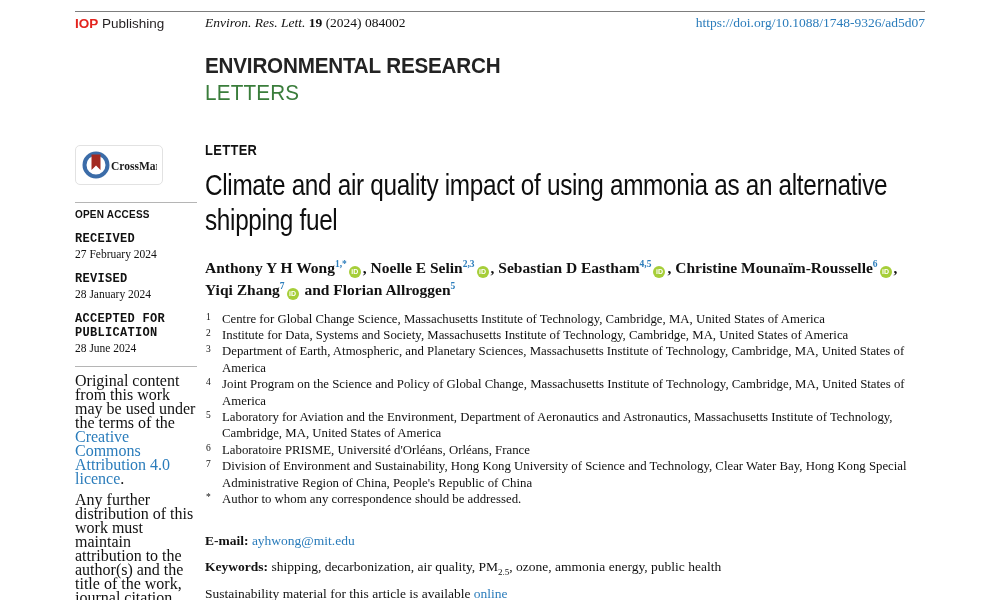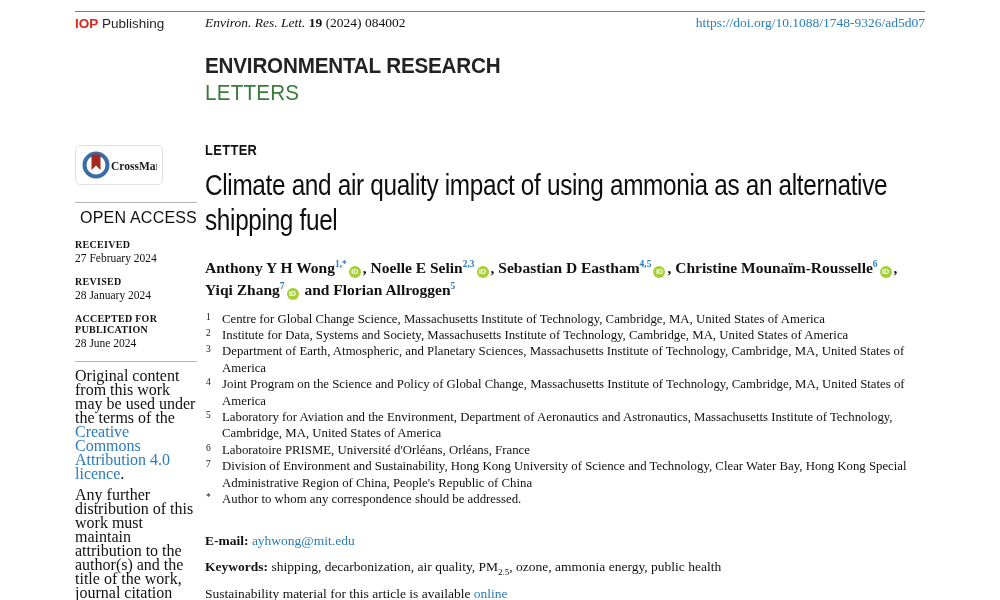--- a/index.html
+++ b/index.html
@@ -22,25 +22,25 @@
   .mast1{font-family:"Liberation Sans",sans-serif;font-size:21.5px;font-weight:700;color:#232323;
          letter-spacing:-0.2px;transform:scaleX(.96);transform-origin:left;white-space:nowrap;}
   .mast2{font-family:"Liberation Sans",sans-serif;font-size:21.5px;font-weight:500;color:#3a7d3b;
          letter-spacing:0.2px;margin-top:2px;transform:scaleX(.96);transform-origin:left;white-space:nowrap;}
 
   
   .sidebar{position:absolute;left:75px;top:145px;width:122px;}
   .crossmark{display:inline-block;border:1px solid #e2e2e2;border-radius:5px;padding:3px 5px;background:#fff;cursor:pointer;}
   .crossmark svg{display:block;}
   .oa-rule{border-top:1px solid #b5b5b5;margin-top:13px;}
-  .open-access{font-family:"Liberation Sans",sans-serif;font-weight:400;font-size:16px;
-               letter-spacing:0.2px;color:#111;margin-top:6px;text-align:right;}
+  .open-access{font-family:"Liberation Sans",sans-serif;font-weight:700;font-size:10px;
+               letter-spacing:0.2px;color:#111;margin-top:6px;}
   .history{margin-top:12px;}
   .hist{margin-bottom:11px;}
-  .hist-label{font-family:Liberation Serif, serif;font-weight:700;font-size:10px;
+  .hist-label{font-family:Liberation Mono, monospace;font-weight:700;font-size:12px;
               letter-spacing:0.3px;color:#111;}
   .hist-date{font-size:11.5px;line-height:13px;margin-top:2px;color:#111;}
   .lic-rule{border-top:1px solid #b5b5b5;margin-top:3px;}
   .lic-p{font-size:16px;line-height:14px;margin-top:7px;color:#111;}
   .lic-link{color:#2a7cbb;cursor:pointer;}
   .cc-badge{margin-top:6px;cursor:pointer;display:inline-block;}
 
   
   .article{position:absolute;left:205px;top:142px;width:722px;}
   .letter-label{font-family:"Liberation Sans",sans-serif;font-weight:700;font-size:14px;

